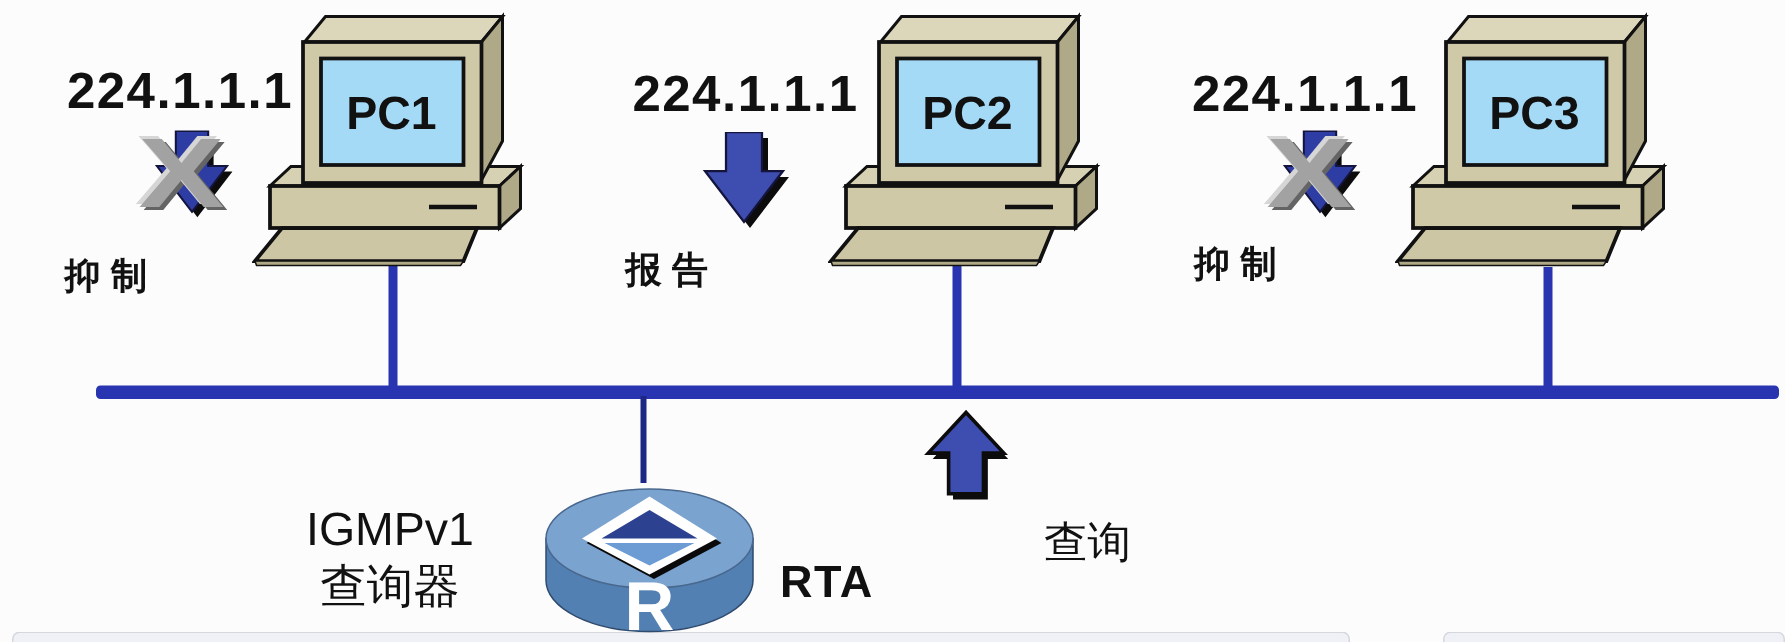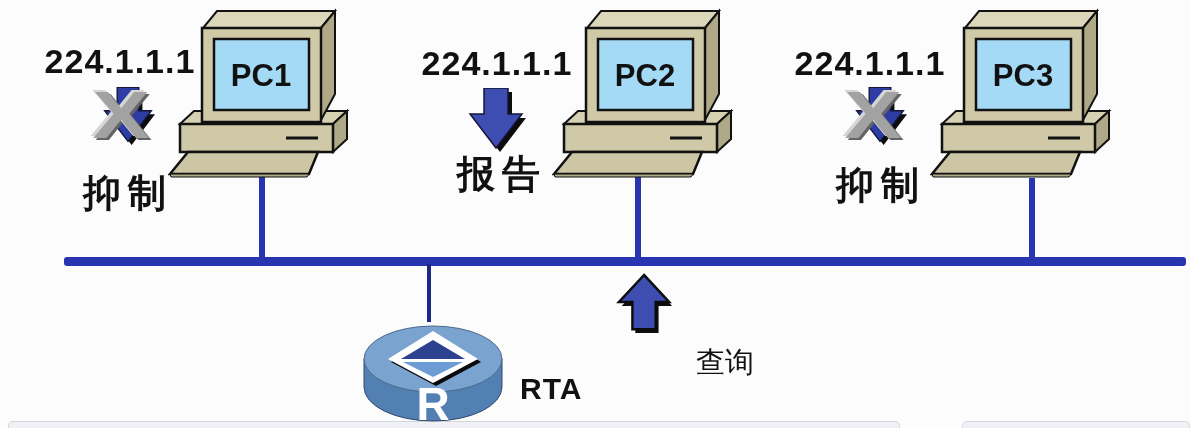--- a/index.html
+++ b/index.html
@@ -16,23 +16,23 @@
   .vdrop{width:6px;background:#2935b0;z-index:1;}
   .vdrop.d1{left:259px;top:174px;height:84px;}
   .vdrop.d2{left:635px;top:174px;height:84px;}
   .vdrop.d3{left:1029px;top:178px;height:80px;}
   .vdrop.dr{left:427px;top:264px;height:58px;width:4px;background:#1c2786;}
   
   .addr{width:170px;text-align:center;font-size:34px;font-weight:bold;letter-spacing:1px;white-space:nowrap;}
   .addr.a1{left:35px;top:42px;}
   .addr.a2{left:412px;top:44px;}
   .addr.a3{left:785px;top:44px;}
-  .action{width:170px;text-align:center;font-size:38px;font-weight:bold;letter-spacing:7px;white-space:nowrap;}
+  .action{width:170px;font-size:24px;font-weight:bold;letter-spacing:7px;white-space:nowrap;}
   .action.t1{left:43px;top:168px;}
-  .action.t2{left:417px;top:149px;}
+  .action.t2{left:417px;top:164px;}
   .action.t3{left:796px;top:160px;}
   .role{left:168px;top:334px;width:184px;text-align:center;font-size:31px;line-height:38px;font-weight:400;}
   .querytxt{left:572px;top:344px;width:182px;text-align:right;font-size:29px;line-height:37px;font-weight:400;}
   .rta{left:520px;top:372px;font-size:30px;font-weight:bold;letter-spacing:1px;}
   
   .pcicon{width:184px;height:172px;z-index:2;}
   .pcicon.p1{left:168px;top:6px;}
   .pcicon.p2{left:552px;top:6px;}
   .pcicon.p3{left:930px;top:6px;}
   .arrowbox{z-index:2;}
@@ -126,20 +126,24 @@
     <line x1="118" y1="132" x2="150" y2="132" stroke="#111" stroke-width="3"></line>
     <polygon points="35,22 153,22 167,5 49,5" fill="#dcd7ba" stroke="#111" stroke-width="2"></polygon>
     <polygon points="153,22 167,5 167,88 153,114" fill="#b0a987" stroke="#111" stroke-width="2"></polygon>
     <rect x="34" y="22" width="119" height="94" fill="#cfc9a8" stroke="#111" stroke-width="2.5"></rect>
     <rect x="46" y="33" width="95" height="71" fill="#a5daf6" stroke="#111" stroke-width="2.5"></rect>
     <text x="93" y="80" text-anchor="middle" font-size="31" font-weight="bold" fill="#111">PC3</text>
     <polygon points="20,146 150,146 141,168 2,168" fill="#ccc6a4" stroke="#111" stroke-width="2.5"></polygon>
     <polygon points="2,168 141,168 139,171 3,171" fill="#b0a987" stroke="#111" stroke-width="1"></polygon>
   </svg>
 
+  <div class="abs role">
+    <div>IGMPv1</div>
+    <div>查询器</div>
+  </div>
 
   <svg class="abs routericon" viewBox="0 0 142 108">
     <path d="M2,40 L2,68 A69,34 0 0 0 140,68 L140,40 Z" fill="#5280b2" stroke="#2f4a6d" stroke-width="1"></path>
     <ellipse cx="71" cy="40" rx="69" ry="33" fill="#7ba3d0" stroke="#49688e" stroke-width="1"></ellipse>
     <g>
       <polygon points="74,15 119,43 74,67 29,43" fill="#0a0a0a"></polygon>
       <polygon points="71,12 116,40 71,64 26,40" fill="#ffffff"></polygon>
       <polygon points="71,21 103,40 39,40" fill="#2c4190"></polygon>
       <polygon points="71,58 101,43 41,43" fill="#6d9bd3"></polygon>
     </g>

